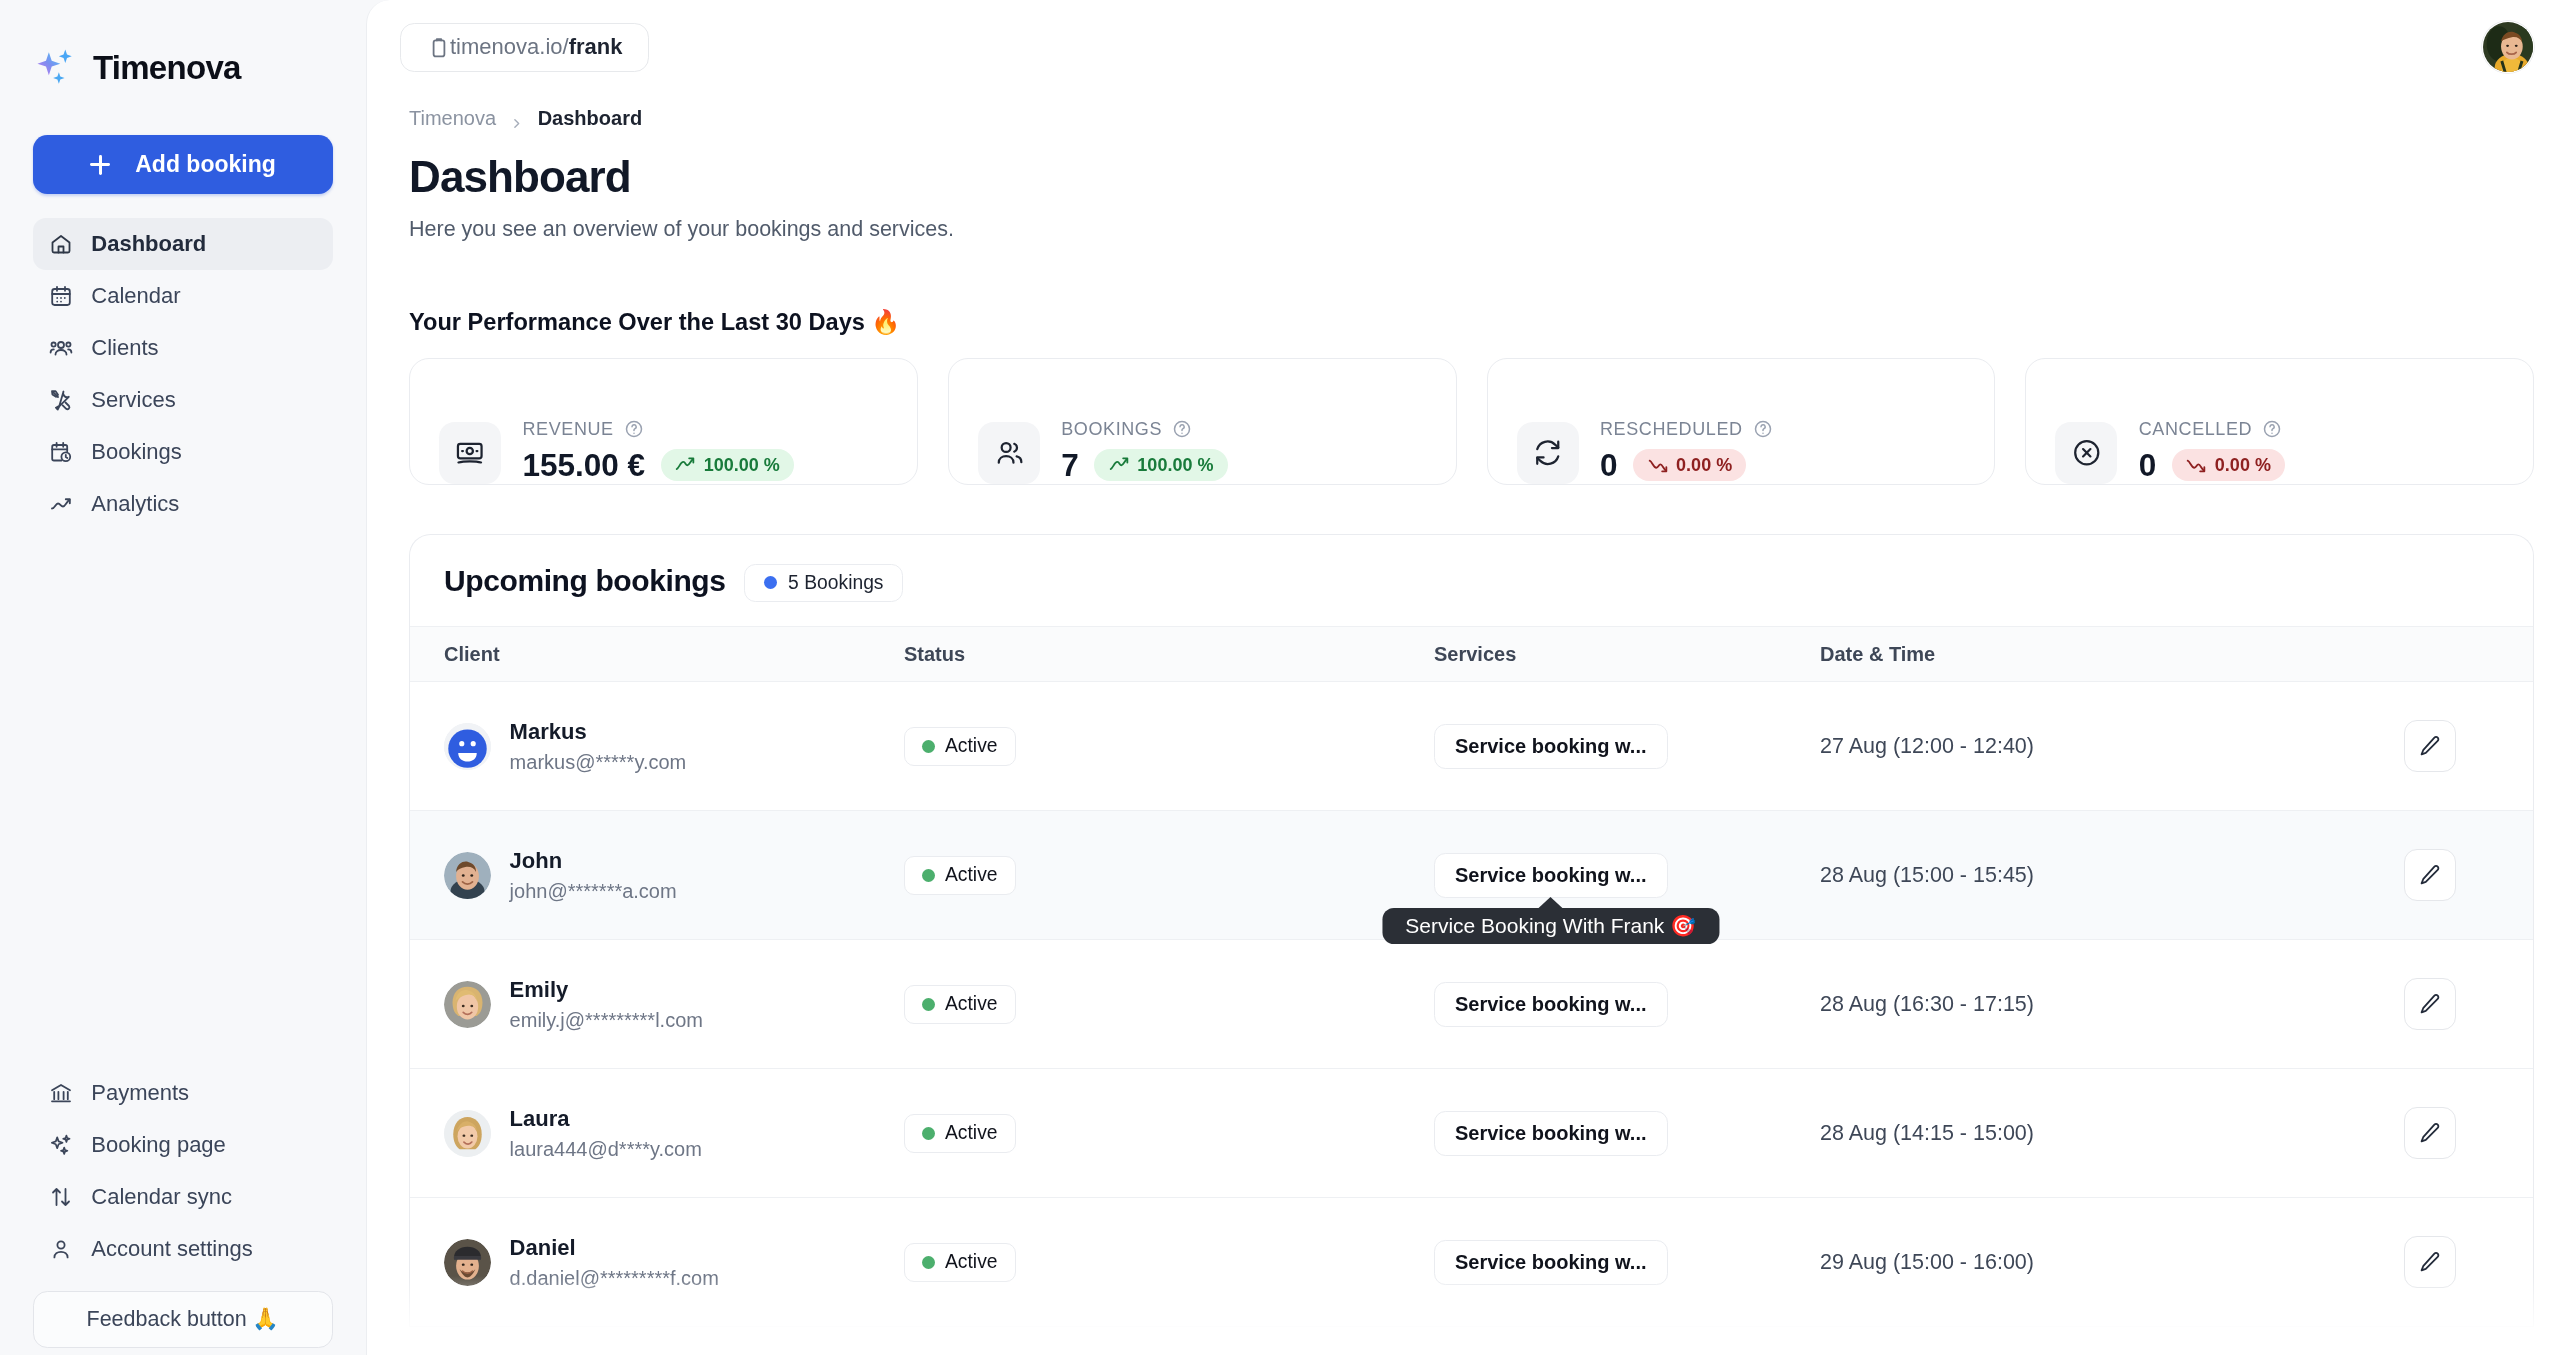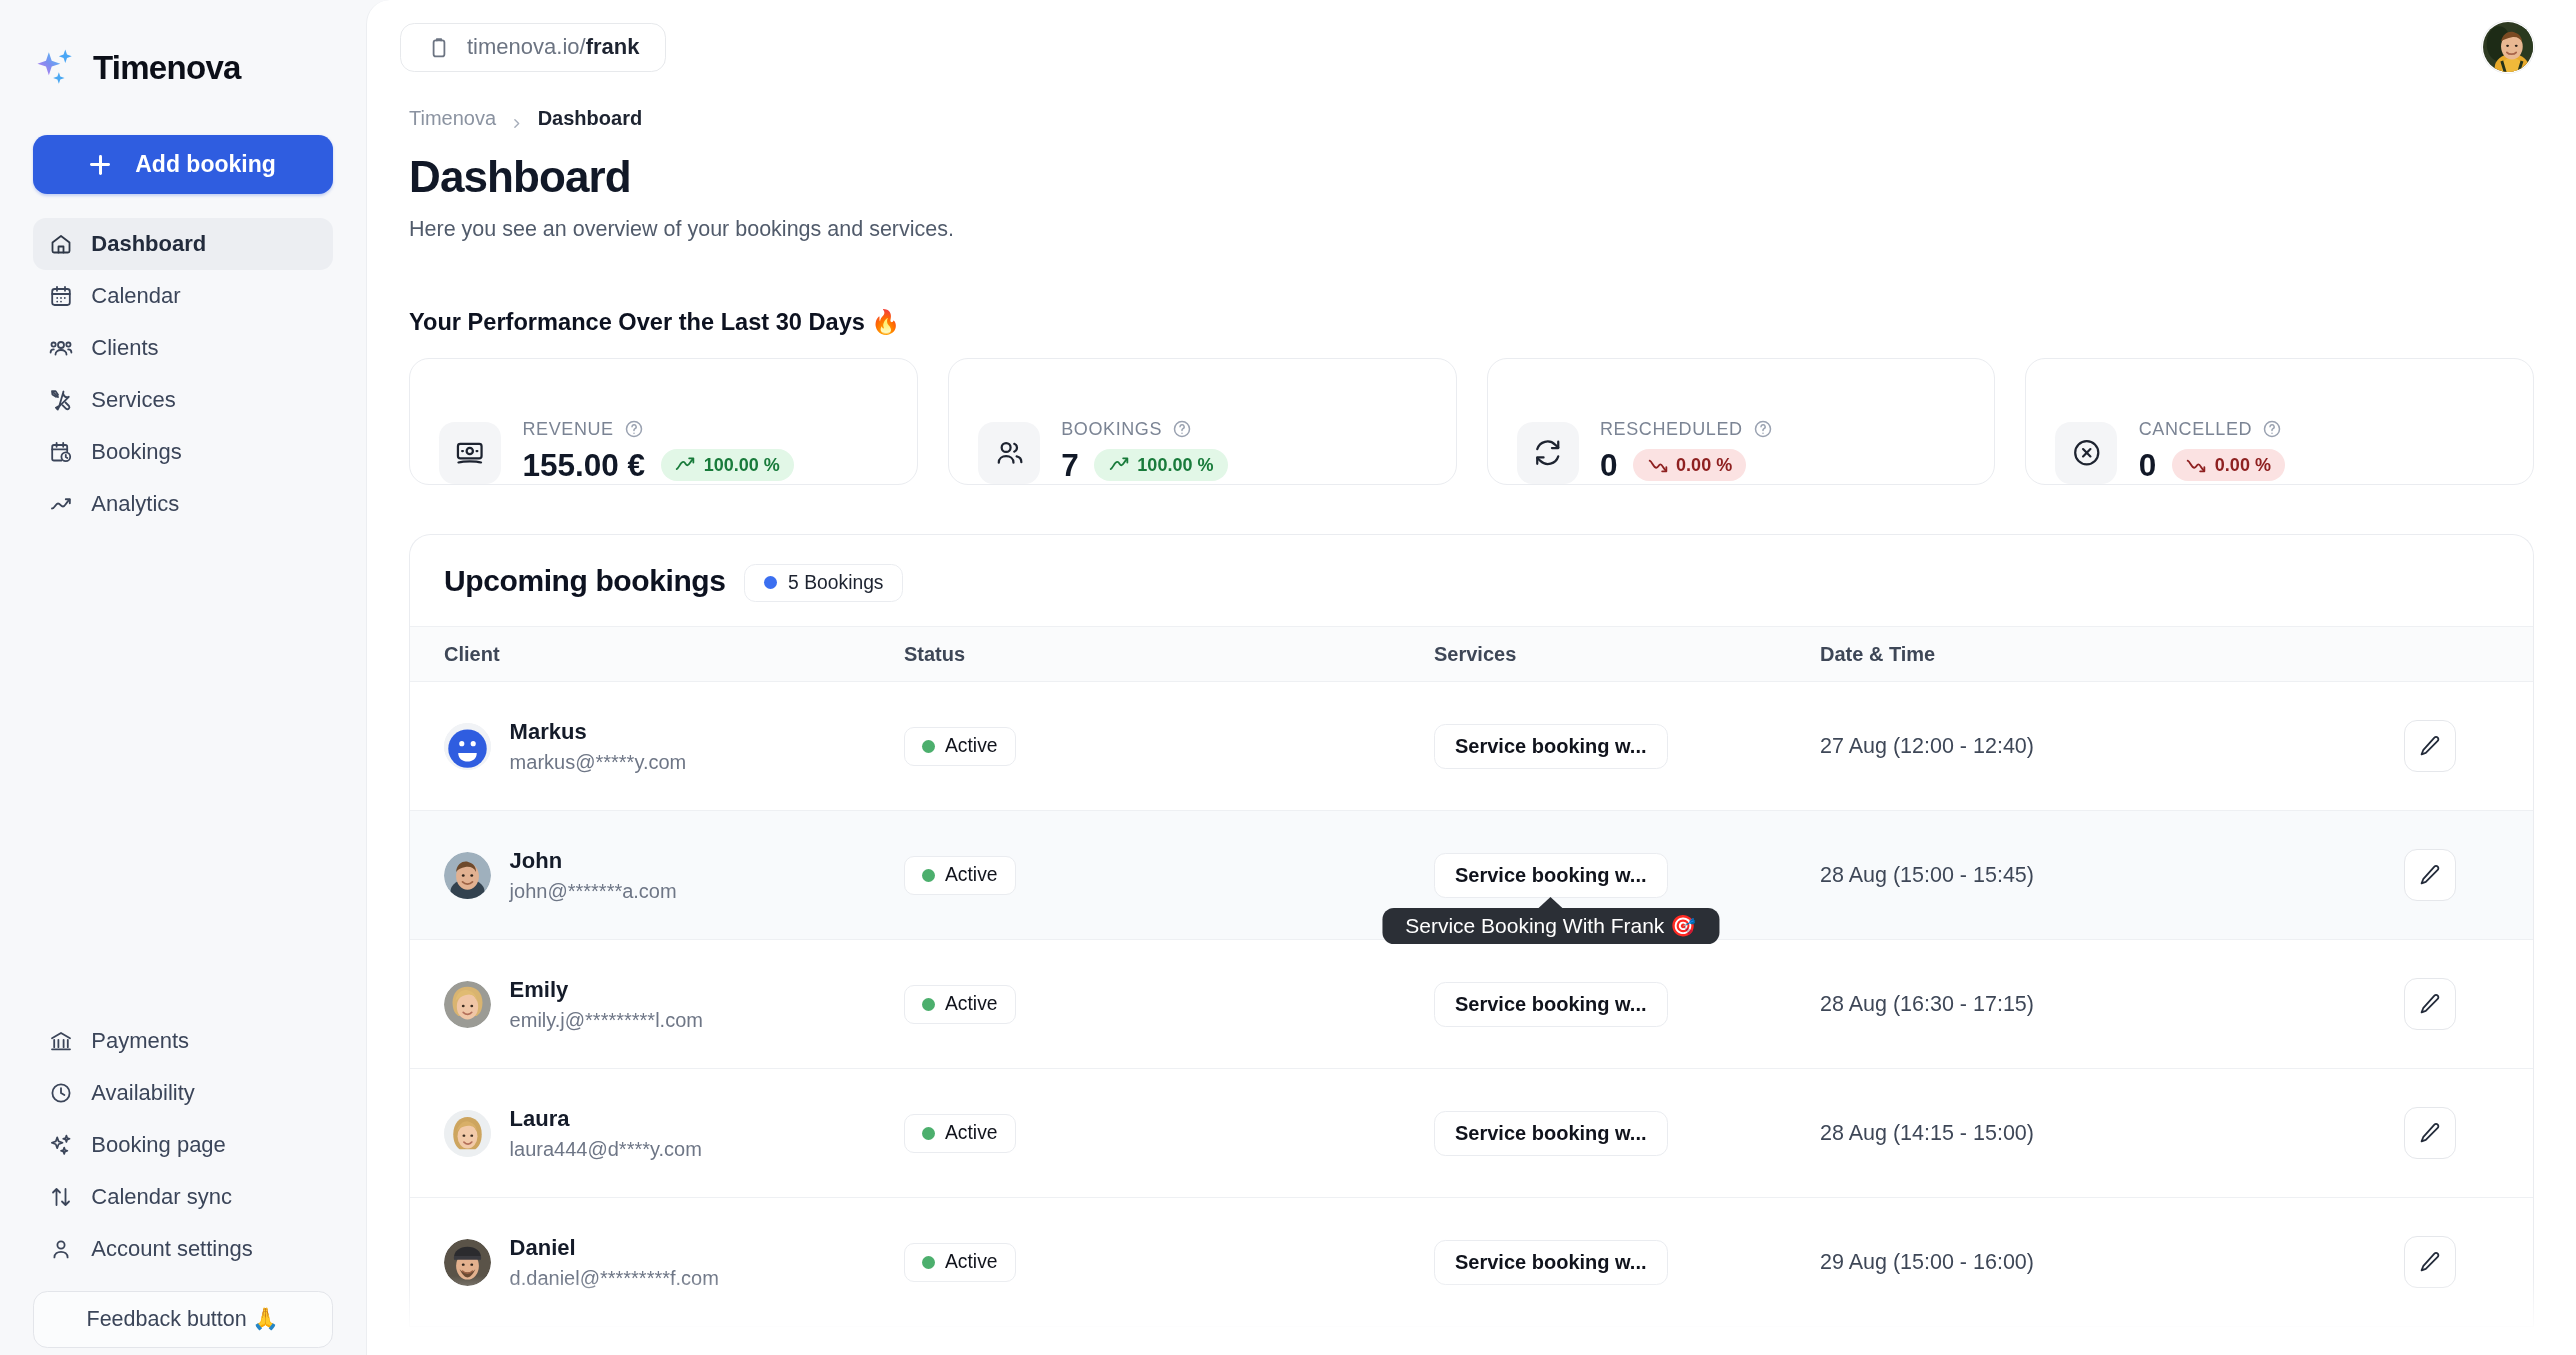--- a/index.html
+++ b/index.html
@@ -71,21 +71,21 @@
     border-left: 0.7px solid #eceef1;
     display: flex; flex-direction: column;
     position: relative; overflow: hidden;
   }
   .topbar {
     height: 94px; flex: 0 0 94px;
     display: flex; align-items: center; justify-content: space-between;
     padding: 0 42px 0 33px;
   }
   .url-pill {
-    display: flex; align-items: center; gap: 17px;
+    display: flex; align-items: center; 
     height: 49px; padding: 0 26px;
     border: 1.1px solid #e7e9ec; border-radius: 14.3px;
     background: #fff; cursor: pointer;
   }
   .url-text { font-size: 22px; color: #6c7482; white-space: nowrap; }
   .url-text b { color: #1d2330; font-weight: 700; }
 
   .avatar-top {
     width: 52px; height: 52px; border-radius: 50%;
     overflow: hidden; cursor: pointer; flex: 0 0 52px;
@@ -359,29 +359,20 @@
     <a class="nav-item">
       <span class="nav-ico">
         <svg viewBox="0 0 24 24" fill="none" stroke="#3b4559" stroke-width="1.8" stroke-linecap="round" stroke-linejoin="round">
             <path d="M3 9.3 12 4l9 5.3"></path>
             <path d="M5.2 10.8v7.4M9.4 10.8v7.4M14.6 10.8v7.4M18.8 10.8v7.4M3 20.3h18"></path>
           </svg>
       </span>
       <span>Payments</span>
     </a>
 
-    <a class="nav-item">
-      <span class="nav-ico">
-        <svg viewBox="0 0 24 24" fill="none" stroke="#3b4559" stroke-width="1.8" stroke-linecap="round">
-            <circle cx="12" cy="12" r="8.6"></circle>
-            <path d="M12 7.2V12l3.4 2"></path>
-          </svg>
-      </span>
-      <span>Availability</span>
-    </a>
 
     <a class="nav-item">
       <span class="nav-ico">
         <svg viewBox="0 0 24 24" fill="none" stroke="#3b4559" stroke-width="1.7" stroke-linejoin="round">
             <path d="M8.2 4.4 9.6 8.4 13.6 9.8 9.6 11.2 8.2 15.2 6.8 11.2 2.8 9.8 6.8 8.4Z"></path>
             <path d="M17.4 2.6 18.2 5 20.6 5.8 18.2 6.6 17.4 9 16.6 6.6 14.2 5.8 16.6 5Z"></path>
             <path d="M15.2 14.6 16 17 18.4 17.8 16 18.6 15.2 21 14.4 18.6 12 17.8 14.4 17Z"></path>
           </svg>
       </span>
       <span>Booking page</span>

